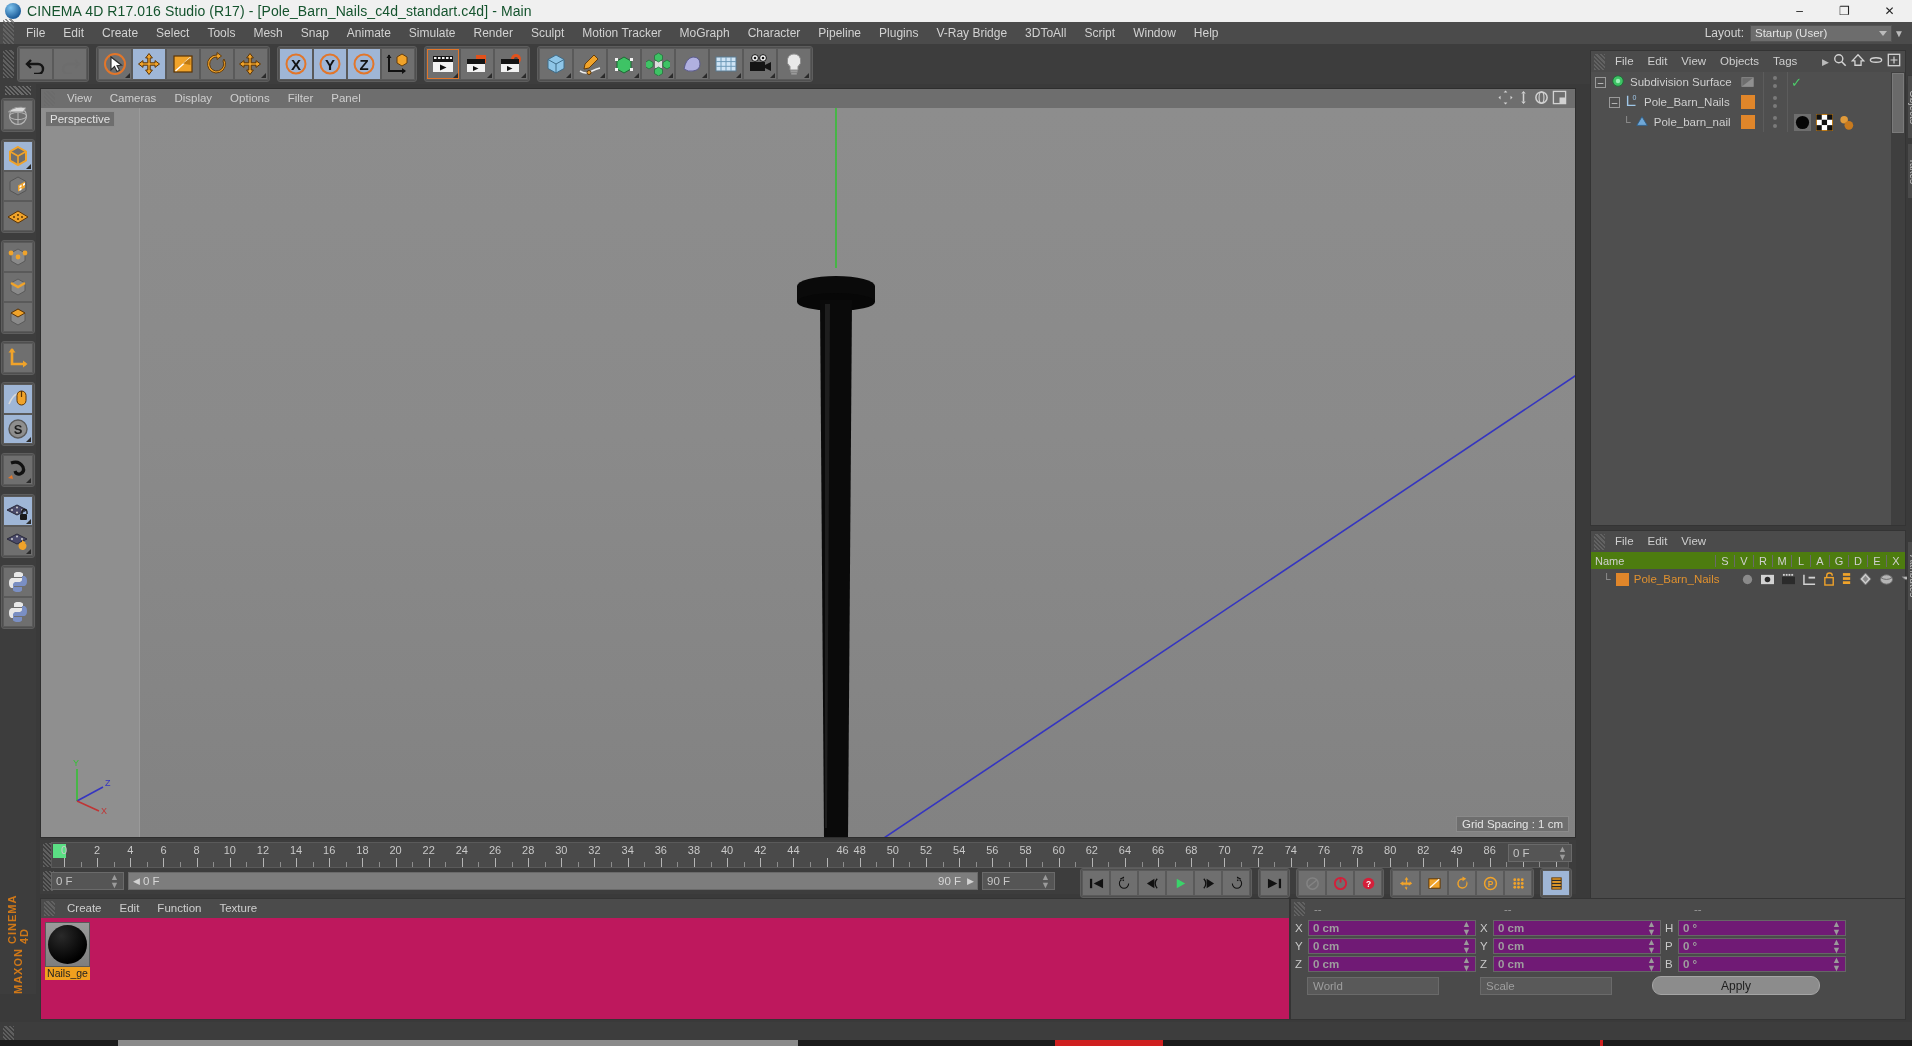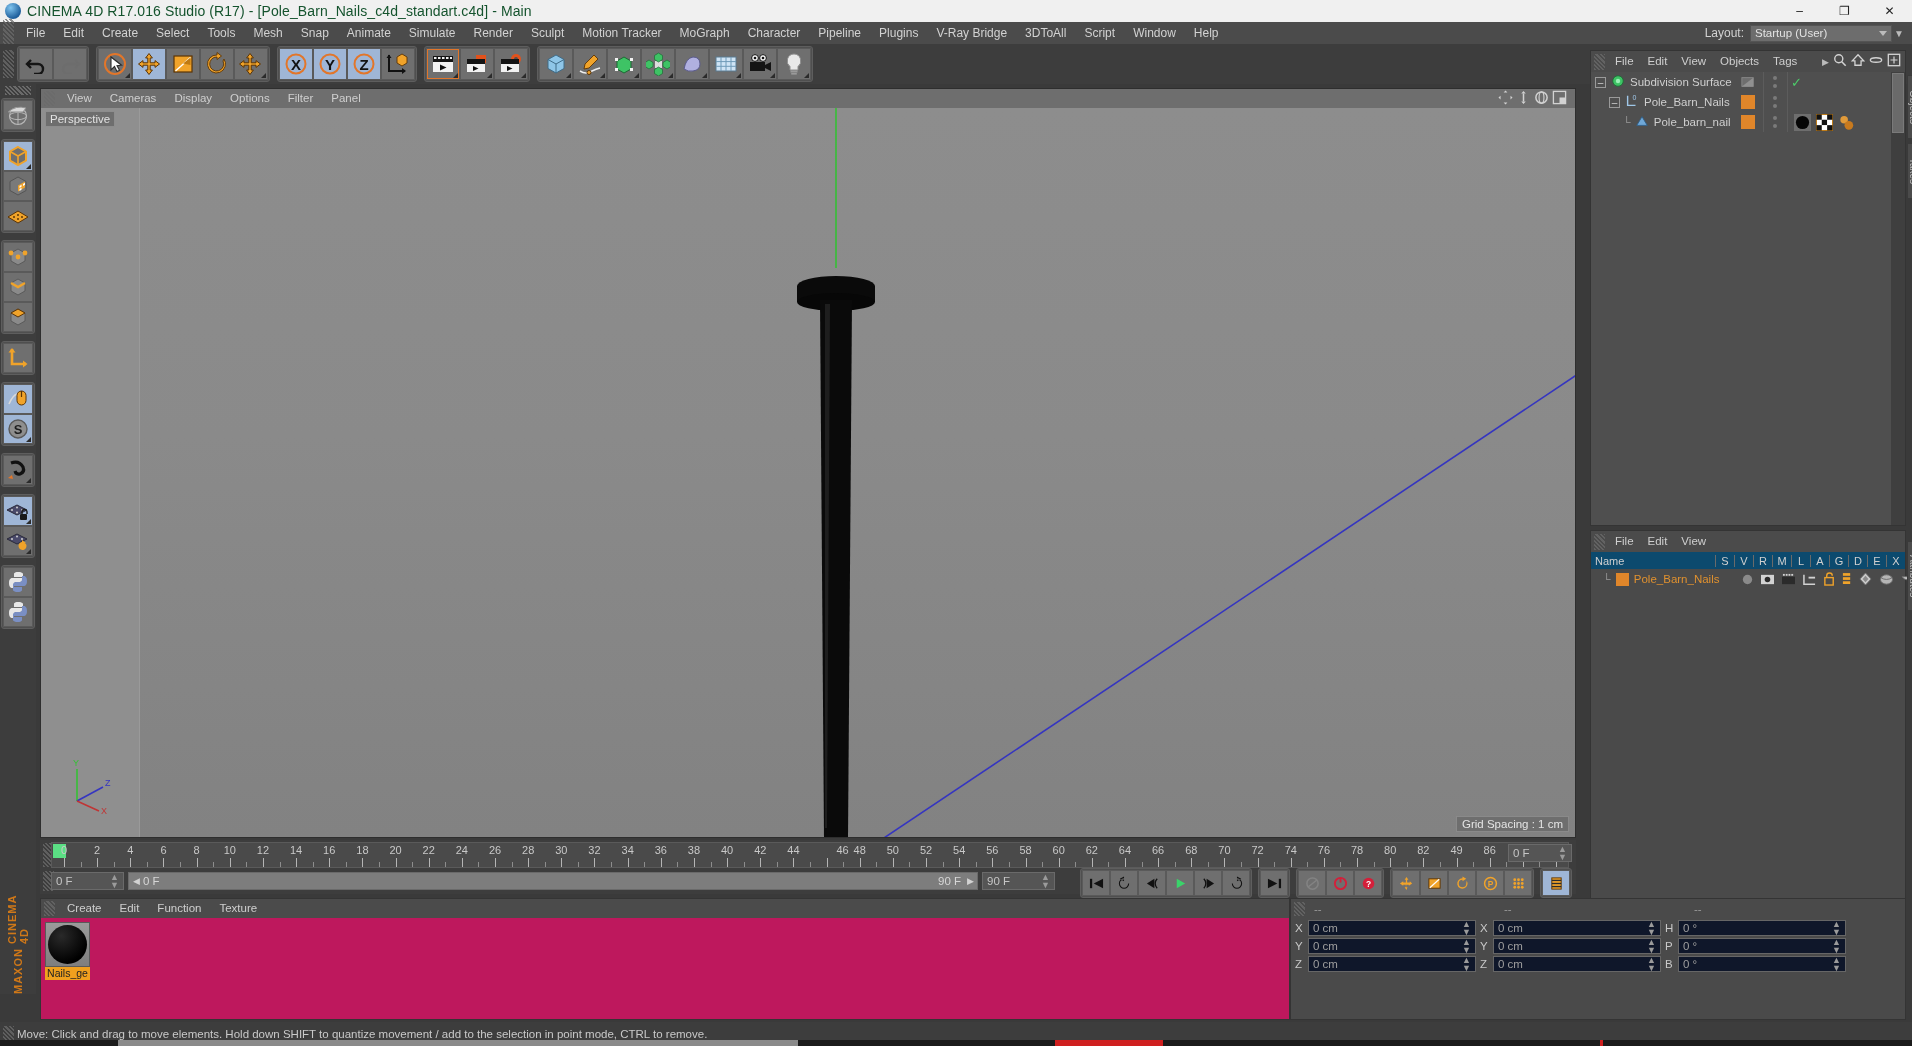--- a/index.html
+++ b/index.html
@@ -139,37 +139,37 @@
   #objscroll { position:absolute; right:0; top:21px; width:14px; bottom:0; background:#3f3f3f; }
   #objscroll .thumb { position:absolute; left:1px; top:1px; width:12px; height:60px;
     background:#6a6a6a; border:1px solid #7a7a7a; }
   .vtab { position:absolute; right:-1px; width:13px; background:#4b4b4b;
     color:#b9b9b9; font-size:10px; writing-mode:vertical-rl; text-align:center;
     padding:4px 0; border:1px solid #3a3a3a; }
 
   
   #takewrap { position:absolute; left:1590px; top:530px; width:316px; height:370px;
     background:#4a4a4a; border:1px solid #343434; }
-  #tkhdr { position:absolute; left:0; top:21px; right:0; height:17px; background:#0c4a6e;
+  #tkhdr { position:absolute; left:0; top:21px; right:0; height:17px; background:#4d7c0f;
     display:flex; align-items:center; font-size:11px; color:#d0d0d0; }
   #tkhdr .nm { padding-left:4px; width:124px; }
   #tkhdr .c { width:19px; text-align:center; border-left:1px solid #6a6a6a; }
   #tkrow { position:absolute; left:0; top:38px; right:0; height:20px; display:flex;
     align-items:center; font-size:11.5px; color:#e0912f; }
 
   
   #coordwrap { position:absolute; left:1290px; top:898px; width:616px; height:122px;
     background:#4a4a4a; border:1px solid #343434; }
   #coordhdr { height:19px; display:flex; align-items:center; font-size:11.5px; color:#9b9b9b; }
   #coordhdr .lbl { width:190px; padding-left:6px; }
   .crow { display:flex; align-items:center; height:17px; margin:1px 0 0 4px; }
   .cfield { display:flex; align-items:center; margin-right:4px; }
   .cax { width:13px; font-size:11.5px; color:#c8c8c8; }
-  .cinput { width:168px; height:16px; background:#0f172a; border:1px solid #666;
-    display:flex; align-items:center; padding:0 4px; font-size:11.5px; color:#9e9e9e; }
+  .cinput { width:168px; height:16px; background:#701a75; border:1px solid #666;
+    display:flex; align-items:center; padding:0 4px; font-size:11.5px; color:#9e9e9e;font-weight:bold; }
   #coordfoot { display:flex; align-items:center; margin:4px 0 0 4px; gap:4px; }
   .cdd { width:132px; height:18px; background:#595959; border:1px solid #6a6a6a;
     display:flex; align-items:center; padding:0 5px; font-size:11.5px; color:#9e9e9e; }
   #applybtn { width:168px; height:19px; border-radius:9px; background:#8c8c8c;
     border:1px solid #a5a5a5; color:#1e1e1e; font-size:12px; display:flex;
     align-items:center; justify-content:center; }
 
   
   #statusbar { position:absolute; left:0; top:1022px; width:1912px; height:24px;
     background:#3d3d3d; display:flex; align-items:center; }
@@ -1219,23 +1219,35 @@
       </div>
     </div>
     <div class="cfield">
       <span class="cax">B</span>
       <div class="cinput">
         <span>0 °</span>
         <span class="spin">▲<br>▼</span>
       </div>
     </div>
   </div>
+  <div id="coordfoot">
+    <div class="cdd" style="margin-left:12px;">
+      <span>World</span>
+      <span class="arrow" style="margin-left:auto;"></span>
+    </div>
+    <div class="cdd" style="margin-left:37px;">
+      <span>Scale</span>
+      <span class="arrow" style="margin-left:auto;"></span>
+    </div>
+    <div id="applybtn" style="margin-left:36px;">
+      <span>Apply</span>
+    </div>
+  </div>
 </div>
 
 <div id="statusbar">
   <div class="grip" style="height:16px;"></div>
-  <div class="msg">Move: Click and drag to move elements. Hold down SHIFT to quantize movement / add to the selection in point mode, CTRL to remove.</div>
 </div>
 <div id="progbars">
   <div class="g" style="left:118px; width:680px;"></div>
   <div class="r" style="left:1055px; width:108px;"></div>
   <div class="r" style="left:1600px; width:3px;"></div>
 </div>
 
 </body></html>

